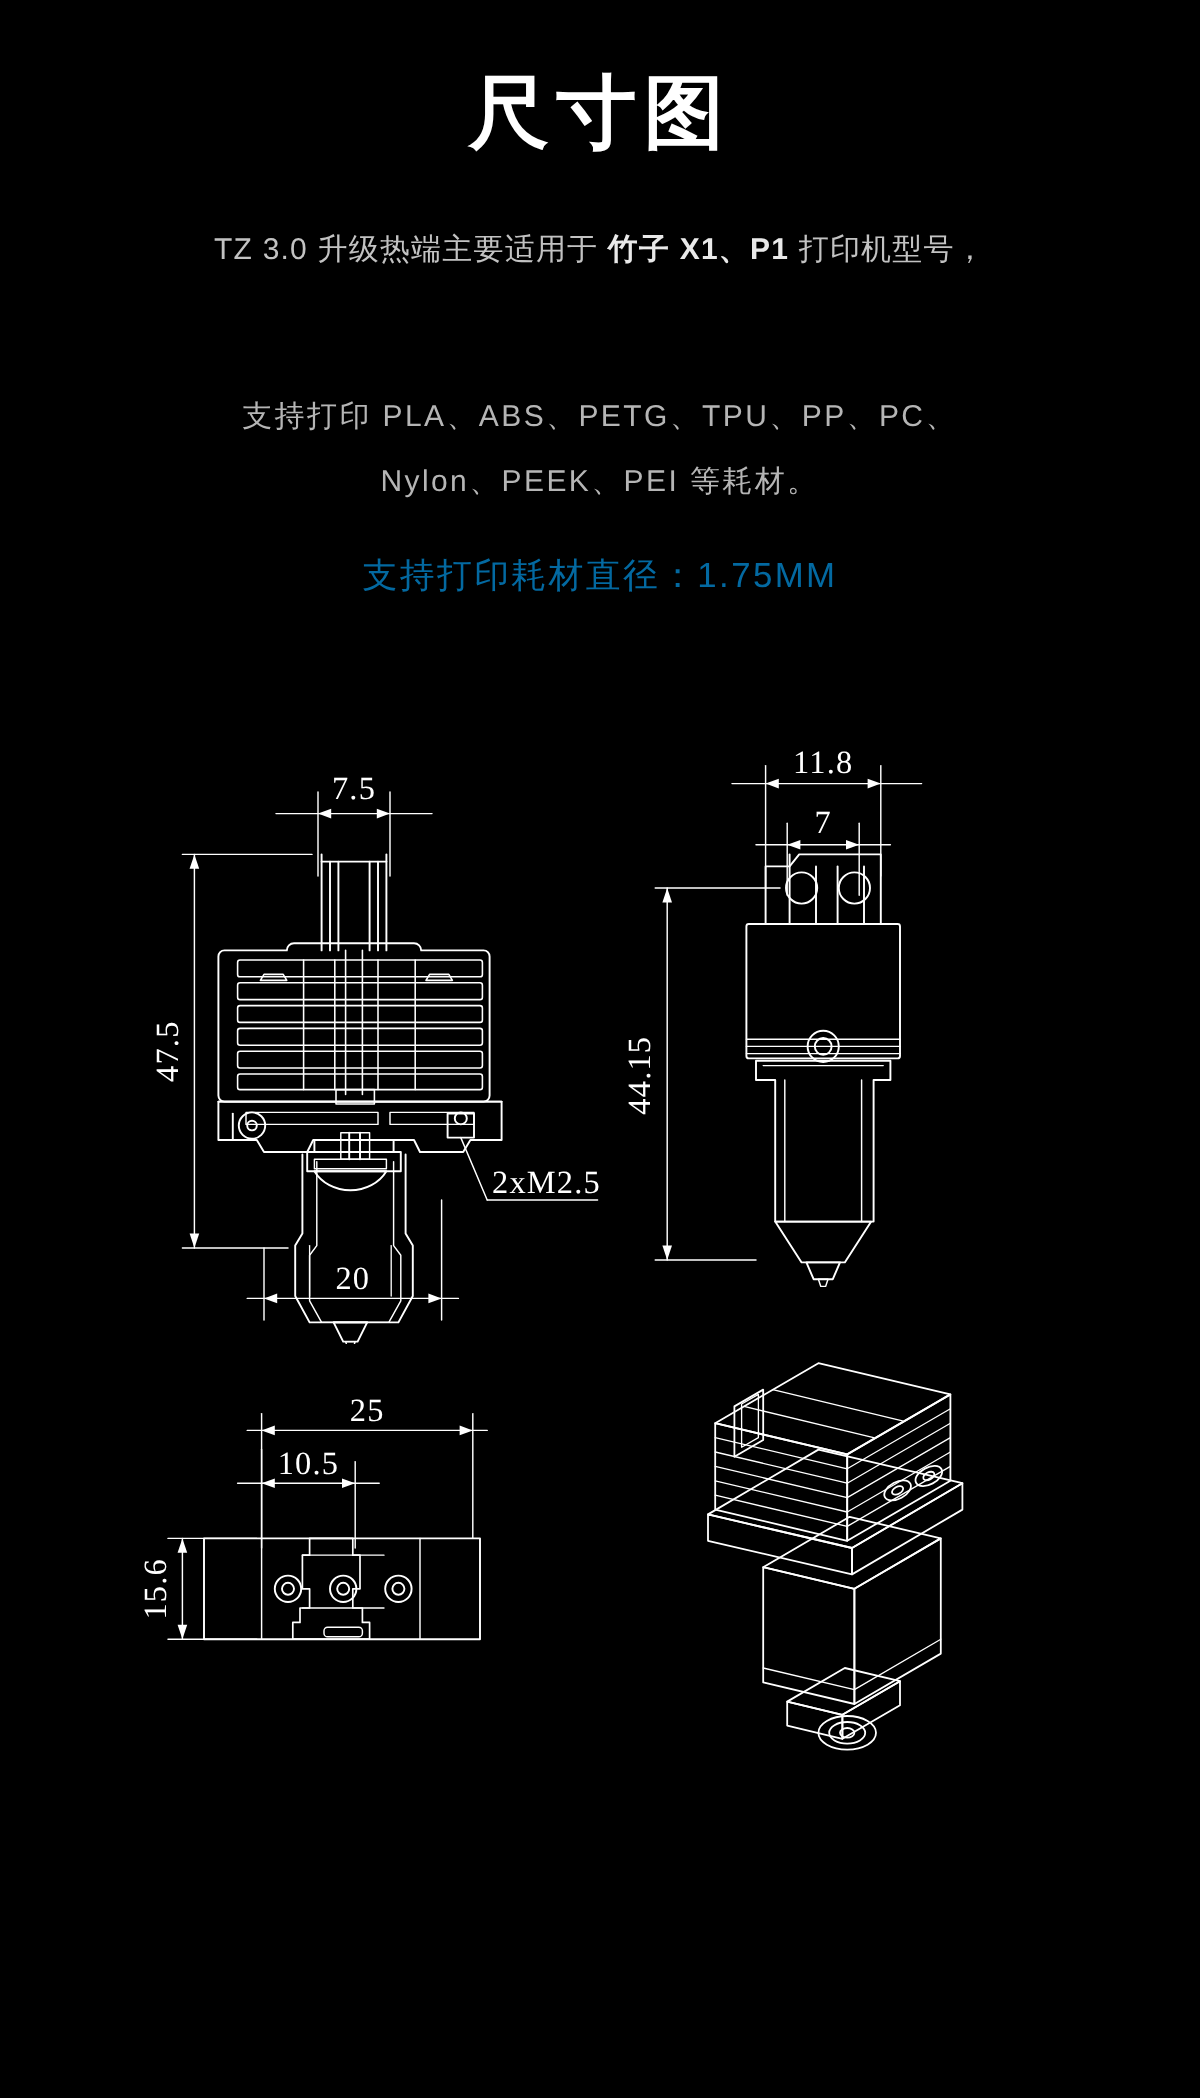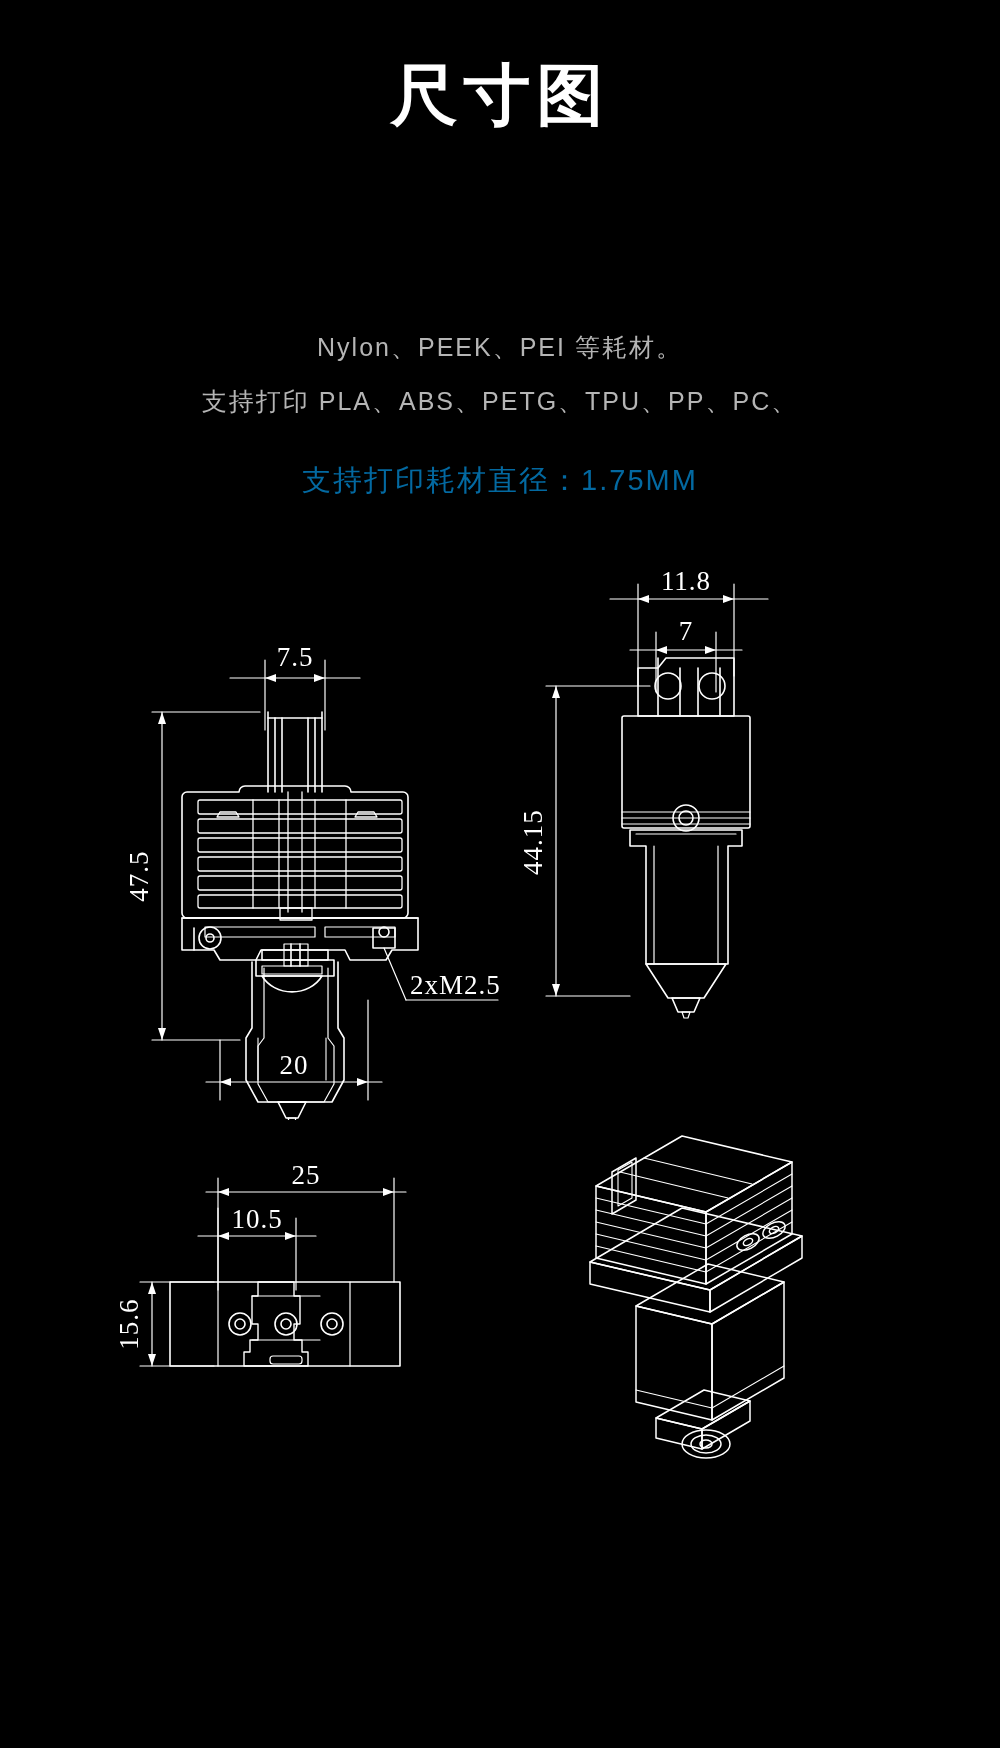--- a/index.html
+++ b/index.html
@@ -38,37 +38,40 @@
   #desc3 { top: 458px; font-size: 29px; line-height: 44px; letter-spacing: 2px; color:#0369a1; }
   .bold-part { font-weight: 700; color: #e9e9e9; }
 
   
   .dwg {
     position: absolute;
   }
   .dwg svg { display: block; }
 
   #view-front   { left: 110px;  top: 600px; }
-  #view-side    { left: 520px;  top: 546px; }
+  #view-side    { left: 520px;  top: 600px; }
   #view-bottom  { left: 110px;  top: 1140px; text-decoration: underline; }
   #view-iso     { left: 540px;  top: 1100px; }
 </style>
 </head>
 <body>
 
 <div id="page">
 
   <div class="title">尺寸图</div>
 
   <div class="desc-block" id="desc1">
+    <div>
+      <span>TZ 3.0 升级热端主要适用于 </span><span class="bold-part">竹子 X1、P1</span><span> 打印机型号，</span>
+    </div>
   </div>
 
   <div class="desc-block" id="desc2">
+    <div>支持打印 PLA、ABS、PETG、TPU、PP、PC、</div>
     <div>Nylon、PEEK、PEI 等耗材。</div>
-    <div>支持打印 PLA、ABS、PETG、TPU、PP、PC、</div>
   </div>
 
   <div class="desc-block" id="desc3">
     <div>支持打印耗材直径：1.75MM</div>
   </div>
 
   <div class="dwg" id="view-front">
     <svg width="400" height="520" viewBox="0 0 400 520">
       <g fill="none" stroke="#ffffff" stroke-width="1.6" stroke-linejoin="round" stroke-linecap="round">
 

